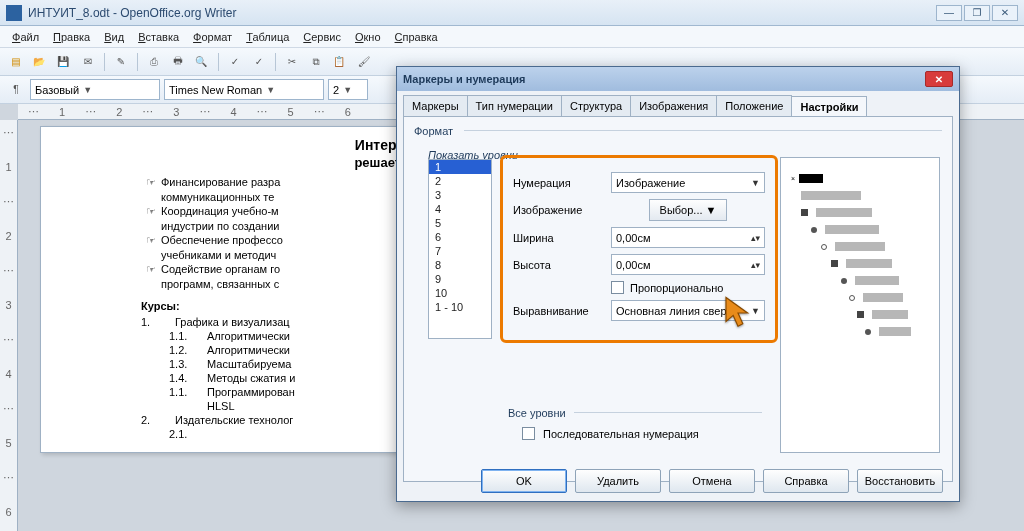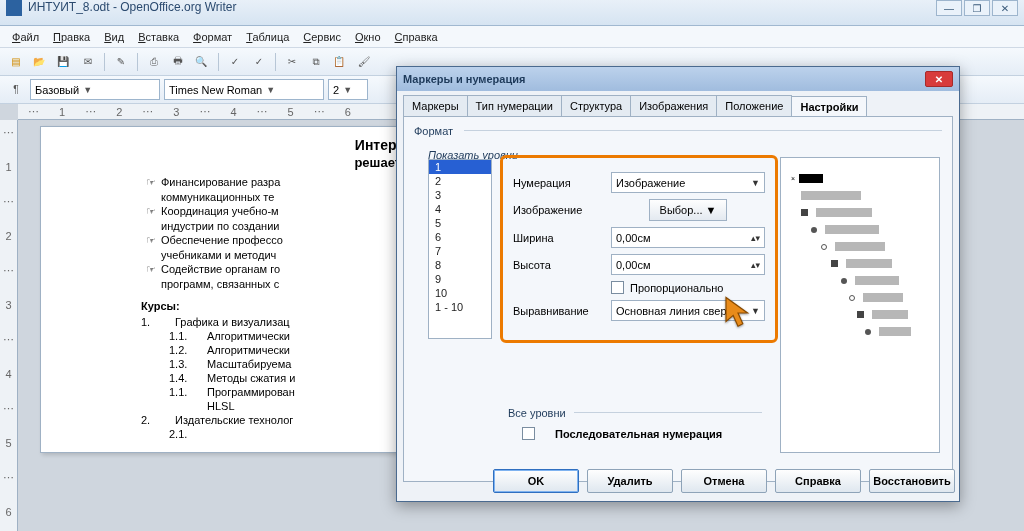--- a/index.html
+++ b/index.html
@@ -1,19 +1,19 @@
 <!DOCTYPE html>
 <html><head>
 <meta charset="utf-8">
 <style>
   * { box-sizing: border-box; margin: 0; padding: 0; font-family: "Segoe UI", Tahoma, Arial, sans-serif; font-size: 11px; }
   body { background: #fff; width: 1024px; height: 531px; overflow: hidden; position: relative; }
 
   
-  .titlebar { height: 26px; background: linear-gradient(#e8f0f8,#d6e4f2); border-bottom: 1px solid #a0b8d0; display: flex; padding: 0 6px; }
+  .titlebar { height: 26px; background: linear-gradient(#e8f0f8,#d6e4f2); border-bottom: 1px solid #a0b8d0; display: flex; align-items: center; padding: 0 6px; }
   .titlebar .icon { width: 16px; height: 16px; background: #2c62a0; margin-right: 6px; }
   .titlebar .title { flex: 1; color: #2b4a6f; font-size: 12px; }
   .winbtns { display: flex; gap: 2px; }
   .winbtn { width: 26px; height: 16px; border: 1px solid #9db5cd; background: #eaf2fa; display:flex; align-items:center; justify-content:center; color:#3a5a7a; font-size:10px; }
 
   
   .menubar { height: 22px; display: flex; align-items: center; padding: 0 6px; gap: 2px; background:#f4f8fc; border-bottom:1px solid #cfd9e5;}
   .menuitem { padding: 2px 6px; color:#222; }
 
   
@@ -80,21 +80,21 @@
   .pv-row .mk { width:8px; height:8px; margin-right:8px; }
   .pv-row .bar { height:9px; background:#b7b7b7;}
   .pv-row.lvl1 .mk { background:#000; width:24px; height:9px;}
   .pv-row .sq { width:7px; height:7px; background:#444; margin-right:8px;}
   .pv-row .bullet { width:6px; height:6px; background:#555; border-radius:50%; margin-right:8px;}
   .pv-row .circ { width:6px; height:6px; border:1px solid #555; border-radius:50%; margin-right:8px;}
   .pv-row.ind1 { padding-left:10px;} .pv-row.ind2 { padding-left:20px;} .pv-row.ind3 { padding-left:30px;}
   .pv-row.ind4 { padding-left:40px;} .pv-row.ind5 { padding-left:50px;} .pv-row.ind6 { padding-left:58px;}
   .pv-row.ind7 { padding-left:66px;} .pv-row.ind8 { padding-left:74px;}
 
-  .dlg-buttons { position:absolute; bottom:8px; left:0; right:0; display:flex; justify-content:flex-end; gap:8px; padding:0 4px;font-weight:bold;}
+  .dlg-buttons { position:absolute; bottom:8px; left:0; right:0; display:flex; justify-content:flex-end; gap:8px; padding:0 16px;}
   .dbtn { min-width:86px; height:24px; border:1px solid #8ea3b8; background:linear-gradient(#fefefe,#dfe7ef); display:flex; align-items:center; justify-content:center; border-radius:2px;}
   .dbtn.primary { border:1px solid #2f6fc0; box-shadow:0 0 0 1px #7fb3f0 inset;}
 
   .cursor { position:absolute; top:228px; left:326px; z-index:60; width:30px; height:36px; }
   .cursor svg { filter: drop-shadow(0 1px 1px rgba(0,0,0,.4)); }
 </style>
 </head>
 <body>
 
 <div class="titlebar">
@@ -335,21 +335,21 @@
         <label>Выравнивание</label>
         <div class="ctl">
           <span>Основная линия свер</span>
             <span class="drop">▼</span>
         </div>
       </div>
     </div>
 
     <div class="all-levels-label">Все уровни</div>
     <div class="all-levels-line"></div>
-    <div class="seq chk" style="display:flex; gap:20px; align-items:center;font-weight:bold;">
+    <div class="seq chk" style="display:flex; gap:8px; align-items:center;">
       <span class="box"></span>
       <span>Последовательная нумерация</span>
     </div>
 
     <div class="preview">
       <div class="pv-row lvl1">
           <span style="font-size:7px; margin-right:4px;">×</span>
           <span class="mk"></span>
         </div>
       <div class="pv-row ind1">

